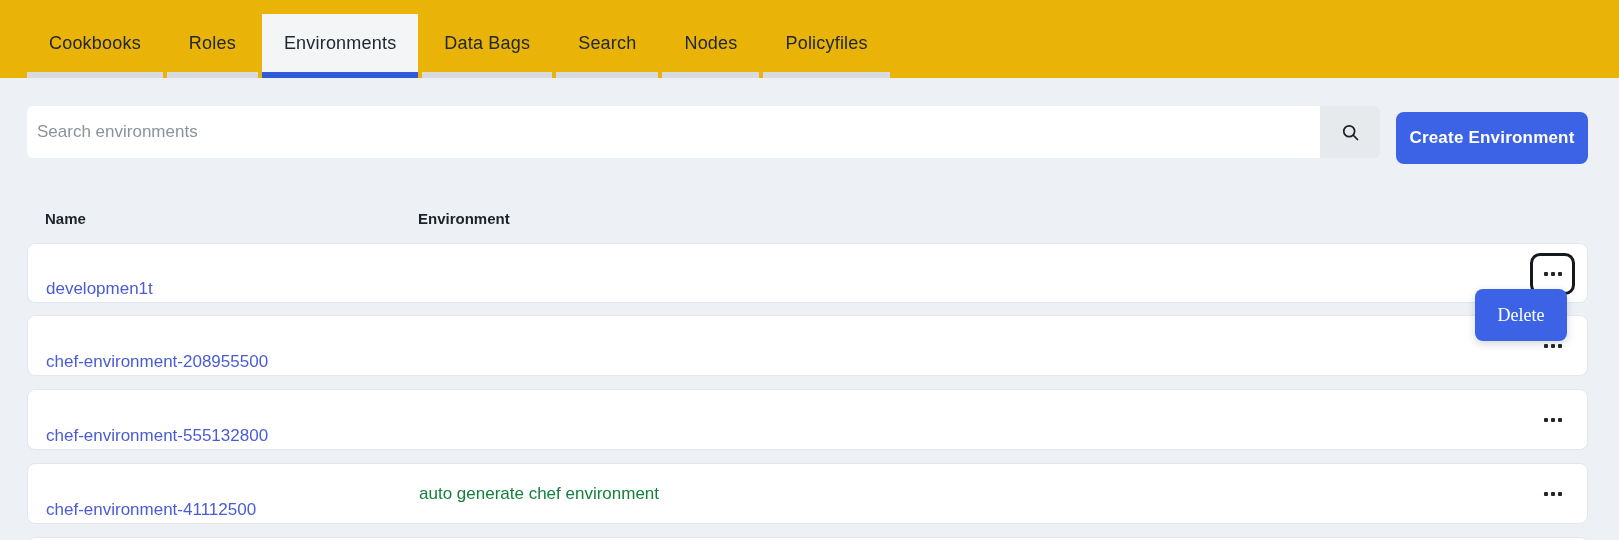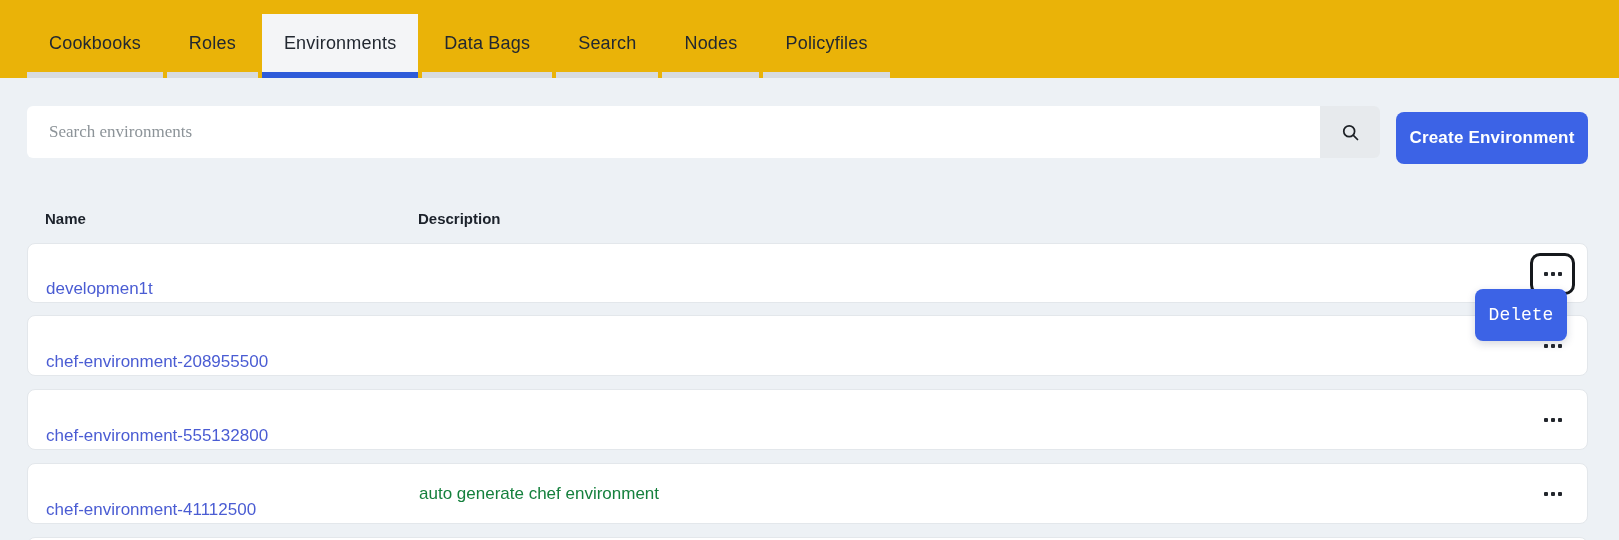--- a/index.html
+++ b/index.html
@@ -35,23 +35,23 @@
 
   
   .search-bar {
     position:absolute; left:27px; top:106px;
     width:1353px; height:52px;
     display:flex; border-radius:6px; overflow:hidden;
   }
   .search-input {
     flex:1; height:100%;
     border:none; outline:none; background:#ffffff;
-    font-family:Liberation Serif, serif;
+    font-family:Liberation Sans, sans-serif;
     font-size:17px; color:#20262e;
-    padding:0 22px;
+    padding:0 10px;
   }
   .search-input::placeholder { color:#8c9398; opacity:1; }
   .search-btn {
     width:60px; height:100%;
     background:#e7eaed; border:none; cursor:pointer;
     display:flex; align-items:center; justify-content:center;
   }
   .create-btn {
     position:absolute; left:1396px; top:112px;
     width:192px; height:52px;
@@ -106,21 +106,21 @@
   .dots { display:flex; gap:3px; }
   .dots i { width:4px; height:4px; border-radius:1px; background:#22262c; }
 
   .menu-popup {
     position:absolute; right:20px; top:45px; z-index:9;
   }
   .delete-btn {
     width:92px; height:52px;
     background:#3c63e6; color:#ffffff;
     border:none; border-radius:8px; cursor:pointer;
-    font-family:Liberation Mono, monospace;
+    font-family:Liberation Serif, serif;
     font-size:18px;
     box-shadow:0 3px 8px rgba(30,40,80,.18);
   }
 </style>
 </head>
 <body>
 
 <div class="topbar">
   <nav class="tabs">
     <div class="tab">Cookbooks</div>
@@ -141,21 +141,21 @@
         <circle cx="10.5" cy="10.5" r="6.2"></circle>
         <line x1="15.3" y1="15.3" x2="20" y2="20"></line>
       </svg>
     </span>
   </button>
 </div>
 <button class="create-btn">Create Environment</button>
 
 <div class="table-header">
   <span>Name</span>
-  <span>Description</span>
+  <span>Environment</span>
 </div>
 
 <div class="row row-1">
   <a class="name-link">developmen1t</a>
   <span class="desc"></span>
   <button class="more-btn open">
     <span class="dots">
         <i></i>
         <i></i>
         <i></i>

